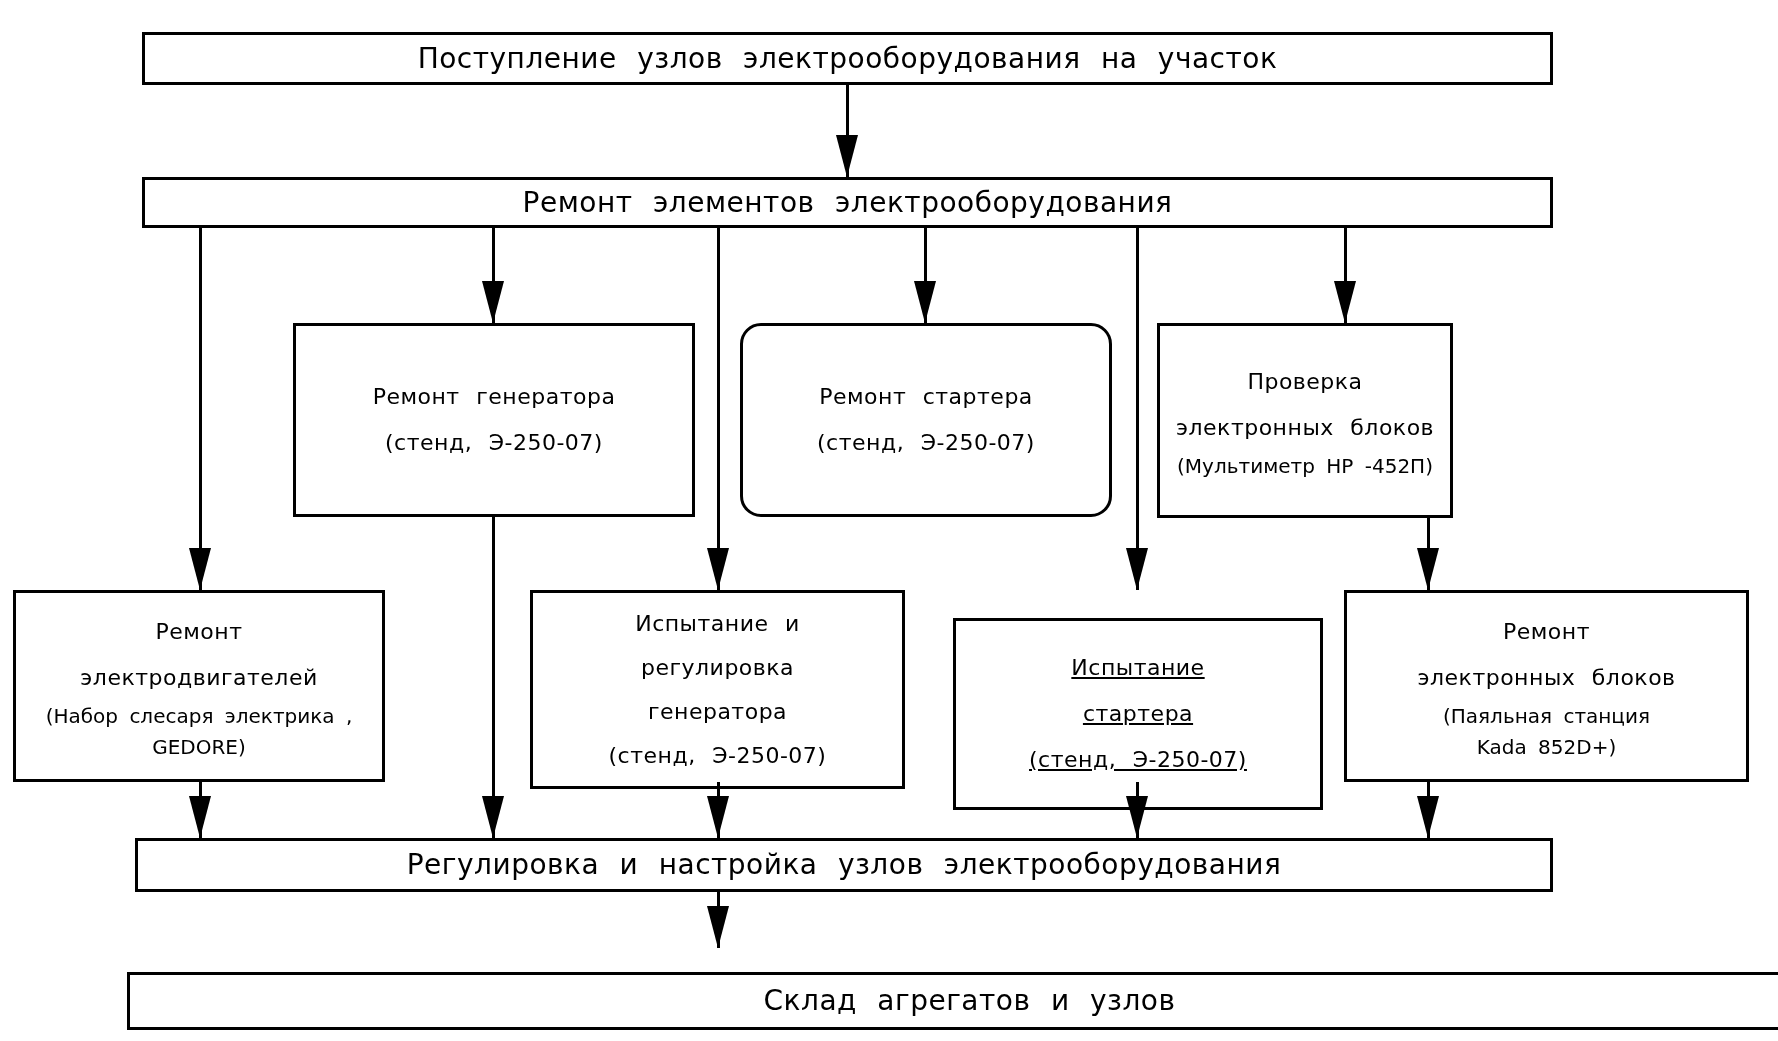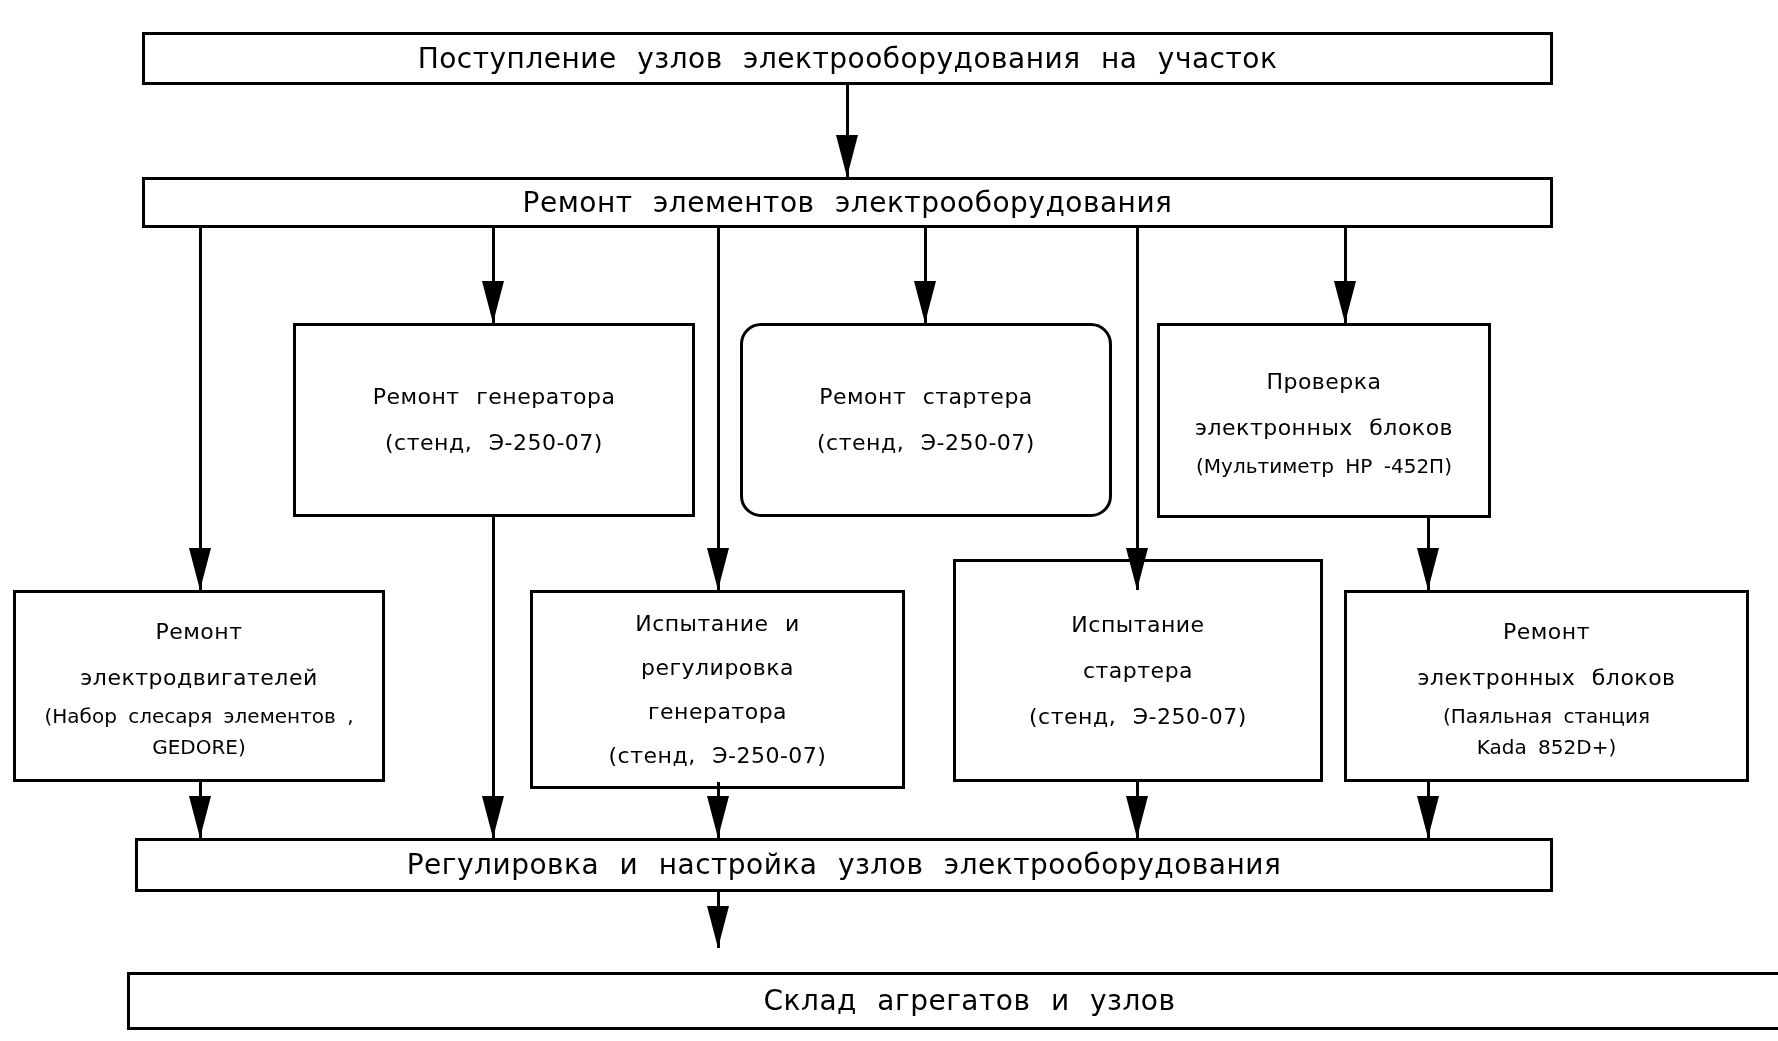--- a/index.html
+++ b/index.html
@@ -70,41 +70,41 @@
   <div class="node" style="left:293px; top:323px; width:402px; height:194px;">
     <span class="main">Ремонт генератора</span>
     <span class="main">(стенд, Э-250-07)</span>
   </div>
 
   <div class="node" style="left:740px; top:323px; width:372px; height:194px;border-radius:21px;">
     <span class="main">Ремонт стартера</span>
     <span class="main">(стенд, Э-250-07)</span>
   </div>
 
-  <div class="node" style="left:1157px; top:323px; width:334px; height:195px;">
+  <div class="node" style="left:1157px; top:323px; width:296px; height:195px;">
     <span class="main">Проверка</span>
     <span class="main">электронных блоков</span>
     <span class="note">(Мультиметр HP -452П)</span>
   </div>
 
   <div class="node" style="left:13px; top:590px; width:372px; height:192px;">
     <span class="main">Ремонт</span>
     <span class="main">электродвигателей</span>
-    <span class="note">(Набор слесаря элементов ,</span>
+    <span class="note">(Набор слесаря электрика ,</span>
     <span class="note">GEDORE)</span>
   </div>
 
   <div class="node" style="left:530px; top:590px; width:375px; height:199px;">
     <span class="main" style="line-height:44px;">Испытание и</span>
     <span class="main" style="line-height:44px;">регулировка</span>
     <span class="main" style="line-height:44px;">генератора</span>
     <span class="main" style="line-height:44px;">(стенд, Э-250-07)</span>
   </div>
 
-  <div class="node" style="left:953px; top:559px; width:370px; height:223px;">
+  <div class="node" style="left:953px; top:618px; width:370px; height:192px;text-decoration:underline;">
     <span class="main">Испытание</span>
     <span class="main">стартера</span>
     <span class="main">(стенд, Э-250-07)</span>
   </div>
 
   <div class="node" style="left:1344px; top:590px; width:405px; height:192px;">
     <span class="main">Ремонт</span>
     <span class="main">электронных блоков</span>
     <span class="note">(Паяльная станция</span>
     <span class="note">Kada 852D+)</span>

